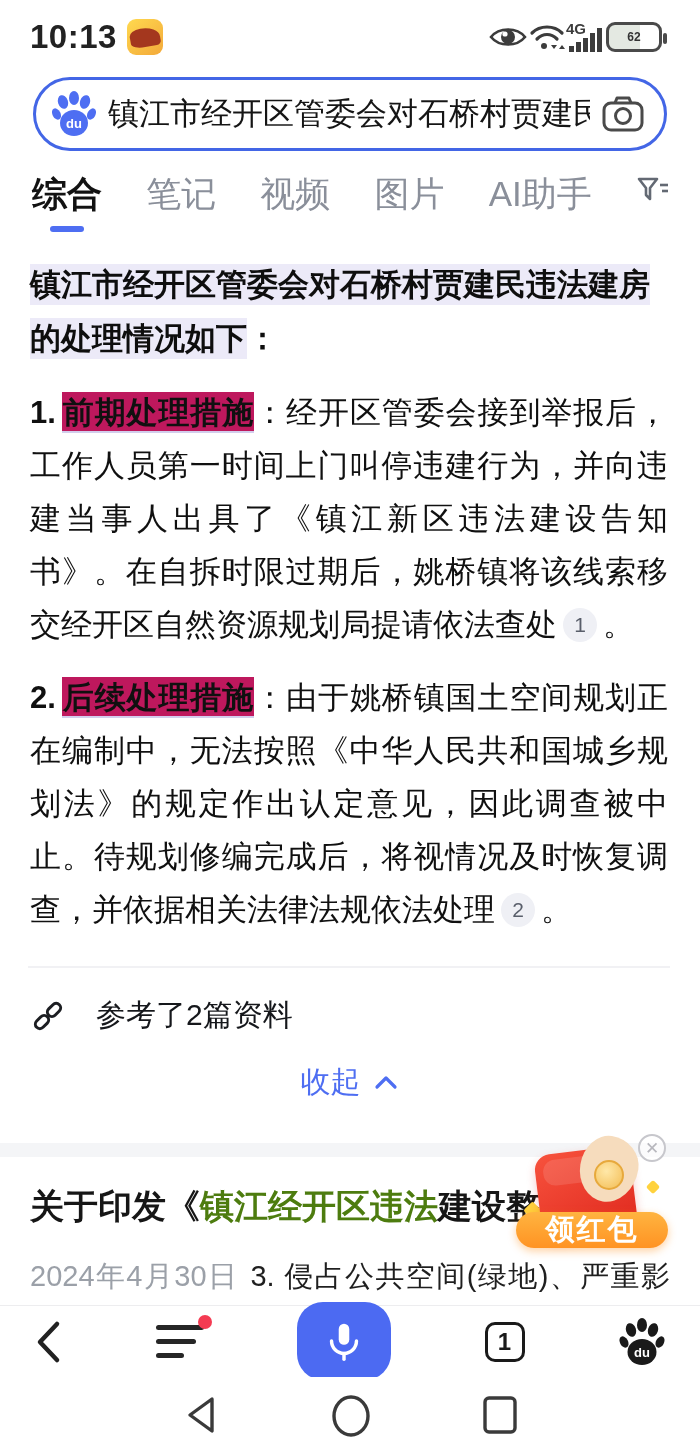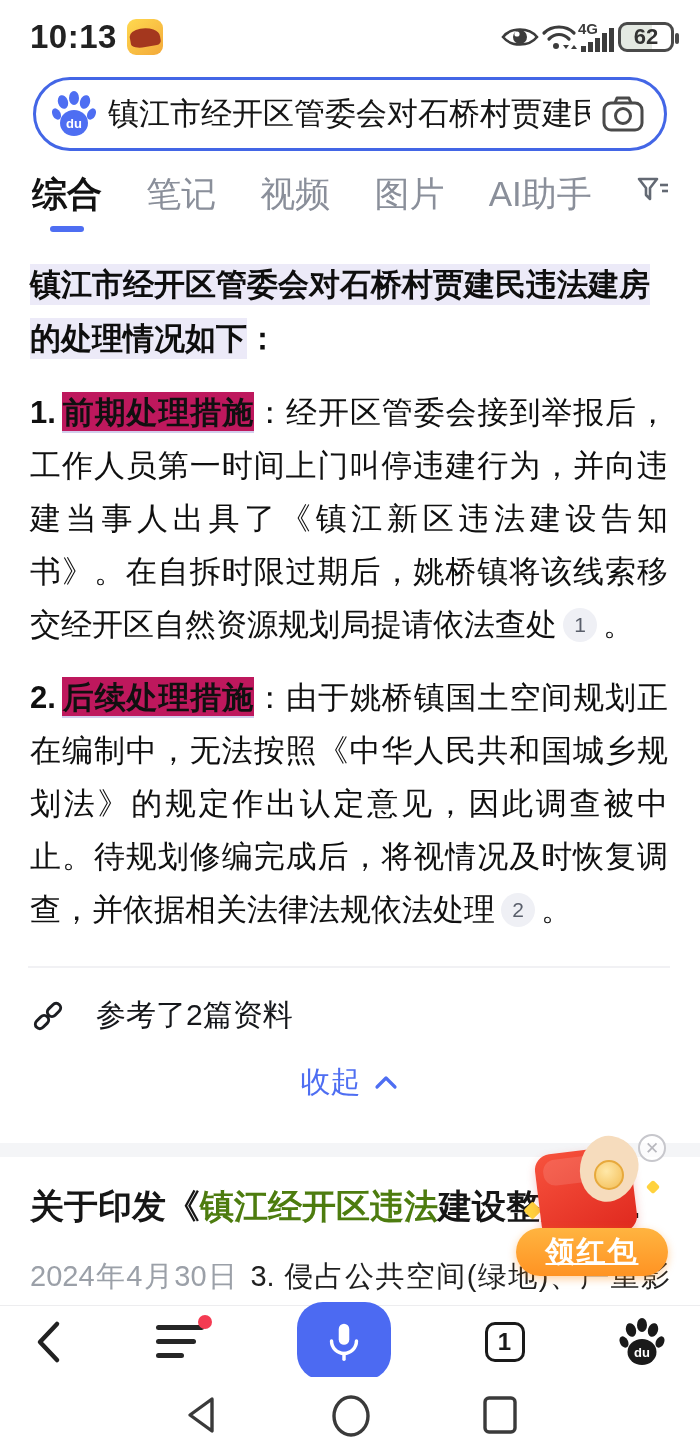--- a/index.html
+++ b/index.html
@@ -2,32 +2,32 @@
 <html><head>
 <meta charset="utf-8">
 <style>
   html,body{margin:0;padding:0;background:#dfe1e5;}
   .screen{
     position:relative;width:700px;height:1454px;margin:0 auto;background:#fff;
     overflow:hidden;font-family:"Liberation Sans","DejaVu Sans",sans-serif;color:#111;
   }
   
   .status-bar{height:62px;display:flex;align-items:center;justify-content:space-between;
-    padding:12px 26px 0 30px;box-sizing:border-box;}
+    padding:12px 38px 0 30px;box-sizing:border-box;}
   .sb-left{display:flex;align-items:center;gap:10px;}
   .time{font-size:33px;font-weight:700;color:#222;letter-spacing:.5px;}
   .sogou-icon{width:36px;height:36px;border-radius:9px;position:relative;overflow:hidden;
     background:linear-gradient(140deg,#ffd94f,#f3a93a);}
   .sogou-icon i{position:absolute;left:3px;top:9px;width:30px;height:19px;background:#a4371e;
     border-radius:65% 100% 25% 75%/55% 95% 35% 45%;transform:rotate(-10deg);}
   .sb-right{display:flex;align-items:center;}
   .battery{position:relative;width:56px;height:30px;border:3px solid #4a4a4a;border-radius:9px;
     display:flex;align-items:center;justify-content:center;box-sizing:border-box;
     background:linear-gradient(90deg,#e4e9e2 0 62%,#fff 62%);}
-  .battery b{font-size:22px;font-weight:700;color:#333;}
+  .battery b{font-size:12px;font-weight:700;color:#333;}
   .battery i{position:absolute;right:-8px;top:8px;width:4px;height:11px;background:#4a4a4a;border-radius:2px;}
   
   .search-bar{margin:15px 33px 0;height:74px;border:3px solid #4366e6;border-radius:38px;
     display:flex;align-items:center;padding:0 20px 0 16px;box-sizing:border-box;background:#fff;}
   .query{flex:1;font-size:31px;color:#151515;white-space:nowrap;overflow:hidden;margin:0 12px;}
   
   .tabs{display:flex;align-items:flex-start;justify-content:space-between;margin:20px 30px 0 32px;}
   .tab{font-size:35px;color:#8a8f9a;text-align:center;}
   .tab.active{color:#121212;font-weight:700;}
   .tab .bar{display:none;}
@@ -61,23 +61,23 @@
   .rp-env{position:absolute;left:16px;top:16px;width:96px;height:86px;border-radius:16px;
     background:linear-gradient(155deg,#f7523d,#df281e);transform:rotate(-7deg);
     box-shadow:0 4px 10px rgba(220,40,30,.25);}
   .rp-env:after{content:"";position:absolute;left:8px;top:6px;width:80px;height:26px;
     background:rgba(255,255,255,.12);border-radius:12px;}
   .rp-hand{position:absolute;left:58px;top:2px;width:58px;height:66px;background:#f6dcbd;
     border-radius:46% 54% 52% 48%/50% 44% 56% 50%;transform:rotate(9deg);}
   .rp-coin{position:absolute;left:72px;top:26px;width:30px;height:30px;border-radius:50%;
     background:radial-gradient(circle at 40% 35%,#ffe8a8,#f3bd55);border:2px solid #e7a93c;box-sizing:border-box;}
   .rp-spark{position:absolute;width:13px;height:13px;background:#ffd23e;transform:rotate(45deg);border-radius:2px;}
-  .rp-pill{position:absolute;left:-6px;top:94px;width:152px;height:48px;border-radius:26px;
+  .rp-pill{position:absolute;left:-6px;top:78px;width:152px;height:36px;border-radius:26px;
     background:linear-gradient(180deg,#ffb440,#ff9323);display:flex;align-items:center;justify-content:center;
-    color:#fff;font-size:29px;font-weight:700;letter-spacing:2px;box-shadow:0 3px 8px rgba(255,140,20,.4);text-decoration:underline;}
+    color:#fff;font-size:29px;font-weight:700;letter-spacing:2px;box-shadow:0 3px 8px rgba(255,140,20,.4);}
   
   .toolbar{position:absolute;left:0;top:1305px;width:700px;height:72px;background:#fff;
     border-top:1px solid #ededef;display:flex;align-items:center;justify-content:space-between;
     padding:0 34px;box-sizing:border-box;z-index:10;}
   .menu-icon{position:relative;width:48px;height:34px;}
   .menu-icon i{display:block;height:5px;border-radius:3px;background:#262626;margin-bottom:9px;}
   .menu-icon i:nth-child(1){width:48px;} .menu-icon i:nth-child(2){width:40px;} .menu-icon i:nth-child(3){width:28px;margin-bottom:0;}
   .menu-dot{position:absolute;right:-8px;top:-10px;width:14px;height:14px;border-radius:50%;background:#f43b52;}
   .mic-btn{width:94px;height:78px;border-radius:26px;background:#4c6af2;display:flex;align-items:center;
     justify-content:center;margin-top:-2px;}

